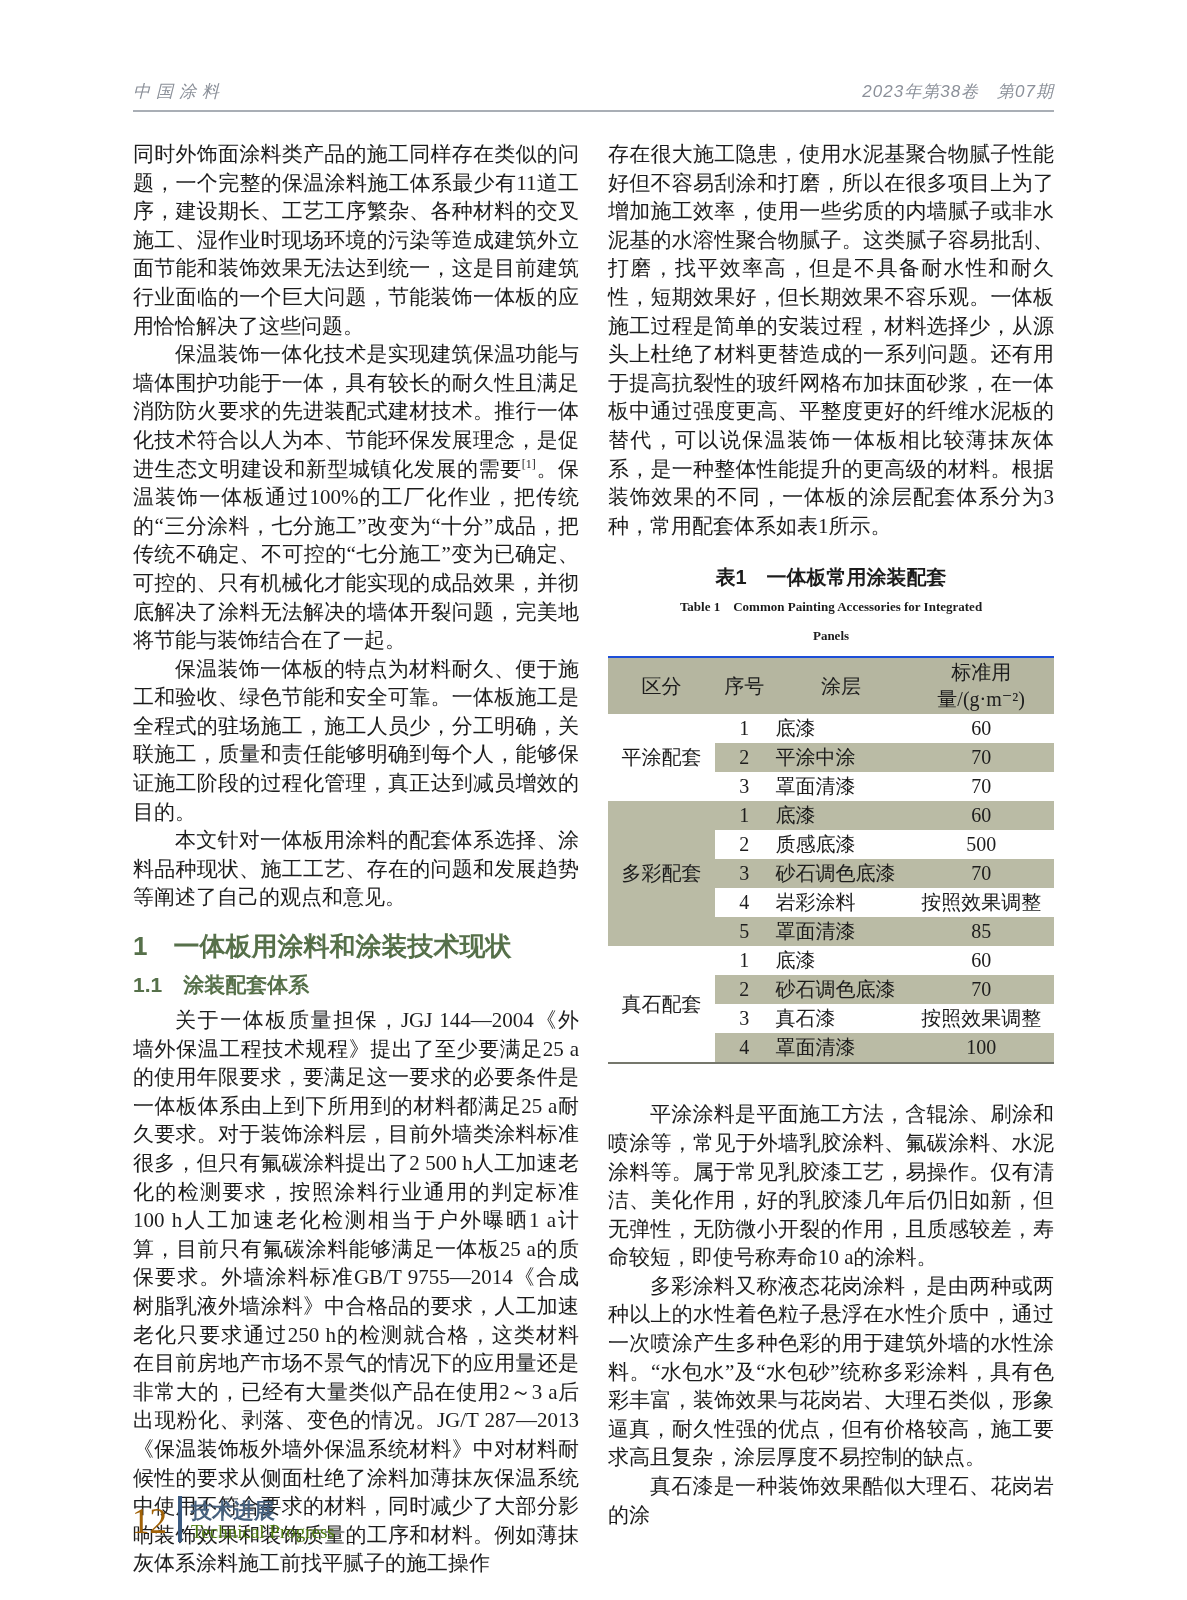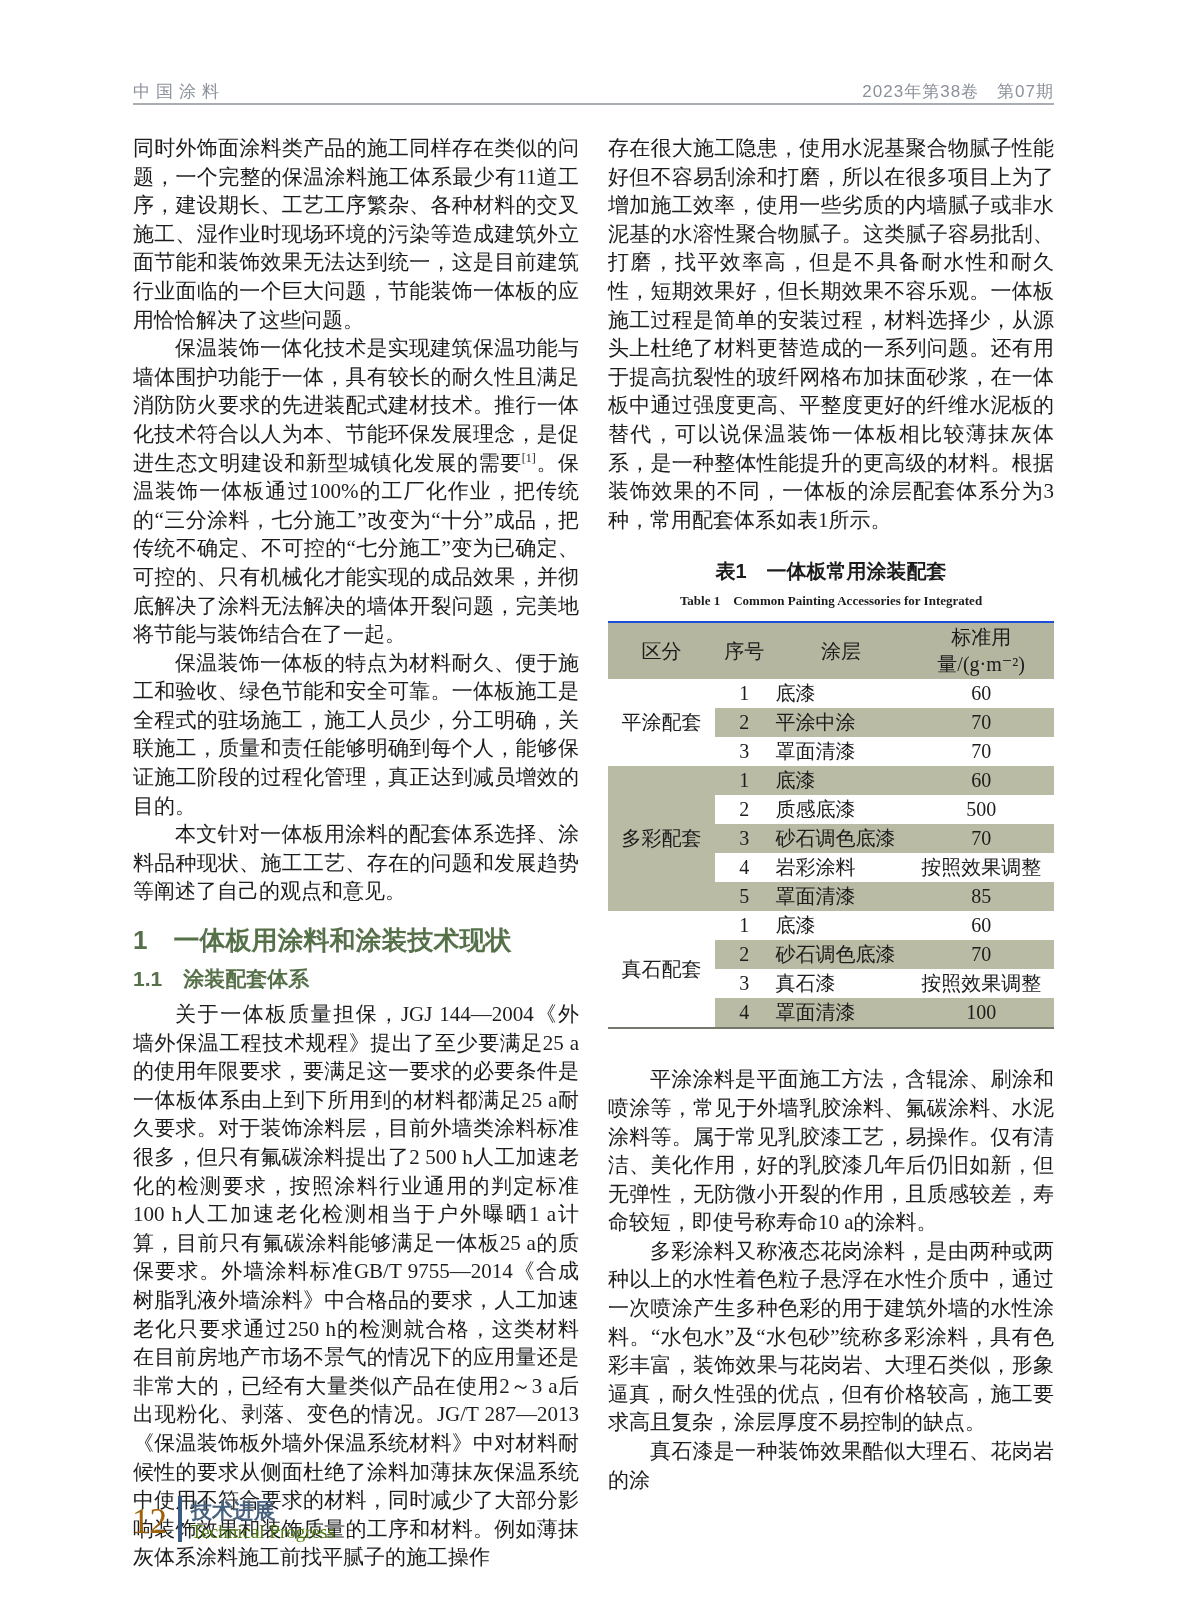--- a/index.html
+++ b/index.html
@@ -8,30 +8,32 @@
     width:1187px;height:1600px;
     background:#ffffff;
     overflow:hidden;
     font-family:"Liberation Serif","DejaVu Serif",serif;
     color:#1c1c1c;
   }
   
   .page-head{
     position:absolute;left:133px;top:80px;width:921px;
     display:flex;justify-content:space-between;align-items:flex-end;
+    padding-bottom:7px;
     border-bottom:2px solid #a9aeb5;
     color:#8b9099;
     font-size:17px;
     font-family:"Liberation Sans","DejaVu Sans",sans-serif;
+    font-style:italic;
   }
   .journal-name{letter-spacing:6px;}
   .issue-info{letter-spacing:1px;}
   
   .columns{
-    position:absolute;left:133px;top:134px;width:921px;
+    position:absolute;left:133px;top:140px;width:921px;
     display:flex;gap:29px;
   }
   .col{width:446px;}
   .col p{
     margin:0;
     font-size:21px;
     line-height:28.6px;
     text-align:justify;
     text-justify:inter-ideograph;
   }
@@ -130,20 +132,21 @@
       <div class="h-sec11">1.1　涂装配套体系</div>
       <p class="indent">关于一体板质量担保，JGJ 144—2004《外墙外保温工程技术规程》提出了至少要满足25 a的使用年限要求，要满足这一要求的必要条件是一体板体系由上到下所用到的材料都满足25 a耐久要求。对于装饰涂料层，目前外墙类涂料标准很多，但只有氟碳涂料提出了2 500 h人工加速老化的检测要求，按照涂料行业通用的判定标准100 h人工加速老化检测相当于户外曝晒1 a计算，目前只有氟碳涂料能够满足一体板25 a的质保要求。外墙涂料标准GB/T 9755—2014《合成树脂乳液外墙涂料》中合格品的要求，人工加速老化只要求通过250 h的检测就合格，这类材料在目前房地产市场不景气的情况下的应用量还是非常大的，已经有大量类似产品在使用2～3 a后出现粉化、剥落、变色的情况。JG/T 287—2013《保温装饰板外墙外保温系统材料》中对材料耐候性的要求从侧面杜绝了涂料加薄抹灰保温系统中使用不符合要求的材料，同时减少了大部分影响装饰效果和装饰质量的工序和材料。例如薄抹灰体系涂料施工前找平腻子的施工操作</p>
     </div>
 
     <div class="col">
       <p>存在很大施工隐患，使用水泥基聚合物腻子性能好但不容易刮涂和打磨，所以在很多项目上为了增加施工效率，使用一些劣质的内墙腻子或非水泥基的水溶性聚合物腻子。这类腻子容易批刮、打磨，找平效率高，但是不具备耐水性和耐久性，短期效果好，但长期效果不容乐观。一体板施工过程是简单的安装过程，材料选择少，从源头上杜绝了材料更替造成的一系列问题。还有用于提高抗裂性的玻纤网格布加抹面砂浆，在一体板中通过强度更高、平整度更好的纤维水泥板的替代，可以说保温装饰一体板相比较薄抹灰体系，是一种整体性能提升的更高级的材料。根据装饰效果的不同，一体板的涂层配套体系分为3种，常用配套体系如表1所示。</p>
 
       <div class="table-block">
         <div class="tbl-caption-zh">表1　一体板常用涂装配套</div>
         <div class="tbl-caption-en">Table 1　Common Painting Accessories for Integrated</div>
+        <div class="tbl-caption-en">Panels</div>
         <table class="data-table">
           <thead>
             <tr>
               <th class="col-group">区分</th>
               <th class="col-no">序号</th>
               <th class="col-coating" style="text-align:center;">涂层</th>
               <th class="col-amount">标准用量/(g·m⁻²)</th>
             </tr>
           </thead>
           <tbody>

